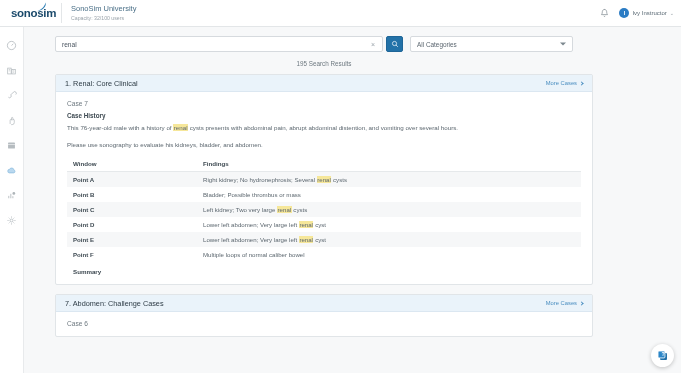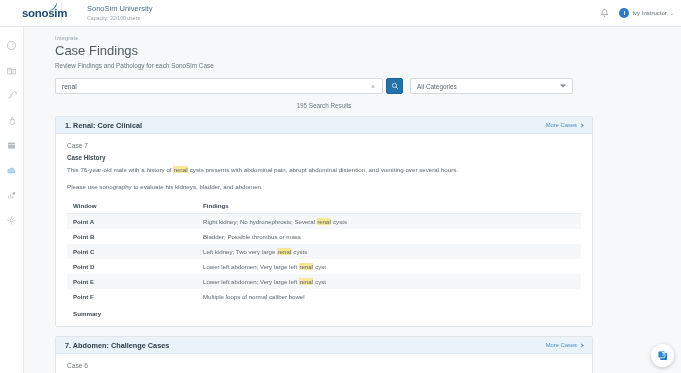--- a/index.html
+++ b/index.html
@@ -11,32 +11,32 @@
     color: #444;
   }
   #app { position: relative; width: 681px; height: 373px; }
 
   
   .topbar {
     position: absolute; top: 0; left: 0; width: 681px; height: 27px;
     background: #fff; border-bottom: 1px solid #e3e6e8;
     display: flex; align-items: center;
   }
-  .logo-wrap { width: 57px; padding-left: 22px; display: flex; align-items: center; }
+  .logo-wrap { width: 57px; padding-left: 11px; display: flex; align-items: center; }
   .logo-text {
     font-size: 11.5px; font-weight: 700; color: #1b4a6b;
     letter-spacing: -0.3px; position: relative;
   }
   .logo-swoosh {
     position: absolute; right: 9px; top: -5px;
     width: 11px; height: 11px;
   }
   .org-block {
     border-left: 1px solid #e3e6e8; height: 20px;
-    padding-left: 25px; margin-left: 4px;
+    padding-left: 9px; margin-left: 4px;
     display: flex; flex-direction: column; justify-content: center;
   }
   .org-name { font-size: 7.5px; color: #4a6f87; line-height: 10px; }
   .org-cap { font-size: 5.2px; color: #9aa3aa; line-height: 8px; }
   .topbar-right {
     margin-left: auto; display: flex; align-items: center; gap: 9px;
     padding-right: 7px;
   }
   .bell-icon { width: 11px; height: 11px; display: block; }
   .user-chip { display: flex; align-items: center; gap: 3px; }
@@ -120,21 +120,21 @@
   
   .case-card {
     margin: 7px 0 0 31px; width: 538px;
     background: #fff; border: 1px solid #e1e5e8; border-radius: 2px;
   }
   .case-card-head {
     background: #eaf3fa; border-bottom: 1px solid #dbe7f1;
     height: 17px; display: flex; align-items: center;
     padding: 0 9px; justify-content: space-between;
   }
-  .case-card-title { font-size: 7.3px; font-weight: 700; color: #2d3b45; text-align: right; }
+  .case-card-title { font-size: 7.3px; font-weight: 400; color: #2d3b45; text-align: right; }
   .more-cases {
     font-size: 5.8px; color: #4a8ec0; display: flex; align-items: center; gap: 3px;
   }
   .more-chevron {
     display: inline-block; width: 3px; height: 3px;
     border-right: 1px solid #4a8ec0; border-top: 1px solid #4a8ec0;
     transform: rotate(45deg);
   }
   .case-body { padding: 8px 11px 9px 11px; }
   .case-no { font-size: 6.6px; color: #6e7980; }
@@ -251,25 +251,20 @@
     <div class="rail-item">
       <svg viewBox="0 0 16 16">
         <circle cx="8" cy="8" r="2.1" fill="none" stroke="#7d888f" stroke-width="1.1"></circle>
         <path d="M8 2.2v1.6M8 12.2v1.6M2.2 8h1.6M12.2 8h1.6M4 4l1.1 1.1M10.9 10.9L12 12M12 4l-1.1 1.1M5.1 10.9L4 12" stroke="#7d888f" stroke-width="1.1"></path>
       </svg>
     </div>
   </div>
 
   <div class="main">
 
-    <div class="page-head">
-      <div class="eyebrow">Integrate</div>
-      <div class="page-title">Case Findings</div>
-      <div class="page-sub">Review Findings and Pathology for each SonoSim Case</div>
-    </div>
 
     <div class="searchrow">
       <div class="search-box">
         <input class="search-input" type="text" value="renal" style="">
         <span class="clear-x">×</span>
       </div>
       <div class="search-btn">
         <svg viewBox="0 0 16 16">
           <circle cx="7" cy="7" r="4.2" fill="none" stroke="#ffffff" stroke-width="1.4"></circle>
           <path d="M10.2 10.2L13.5 13.5" stroke="#ffffff" stroke-width="1.6"></path>

